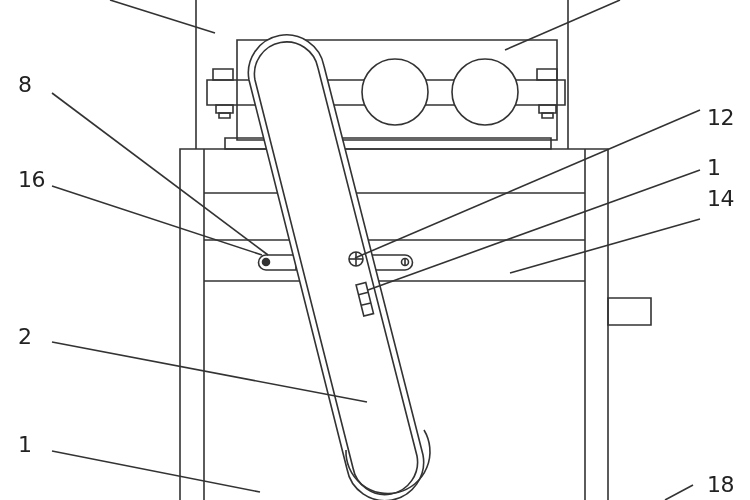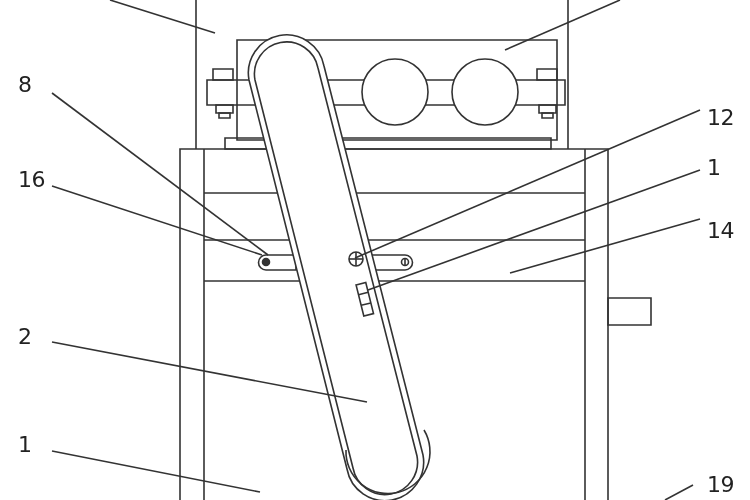--- a/index.html
+++ b/index.html
@@ -84,16 +84,16 @@
     <line x1="52" y1="342" x2="367" y2="402"></line>
     <line x1="52" y1="451" x2="260" y2="492"></line>
     <line x1="693" y1="485" x2="665" y2="500"></line>
   </g>
 </svg>
 
 <div class="label" style="left:18px;top:74px">8</div>
 <div class="label" style="left:18px;top:169px">16</div>
 <div class="label" style="left:707px;top:107px">12</div>
 <div class="label" style="left:707px;top:157px">1</div>
-<div class="label" style="left:707px;top:220px">14</div>
+<div class="label" style="left:707px;top:188px">14</div>
 <div class="label" style="left:18px;top:326px">2</div>
 <div class="label" style="left:18px;top:434px">1</div>
-<div class="label" style="left:707px;top:474px">19</div>
+<div class="label" style="left:707px;top:474px">18</div>
 
 </body></html>

